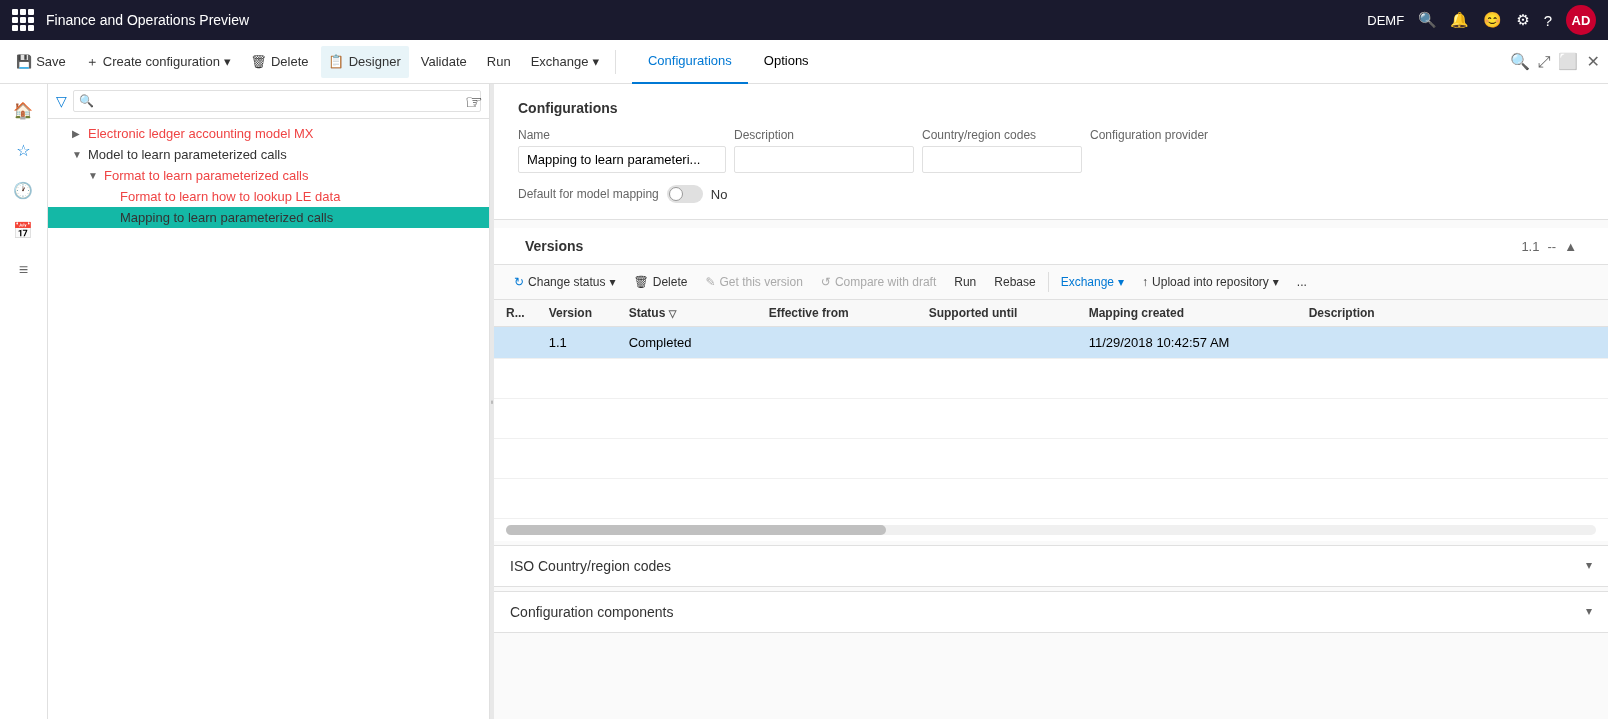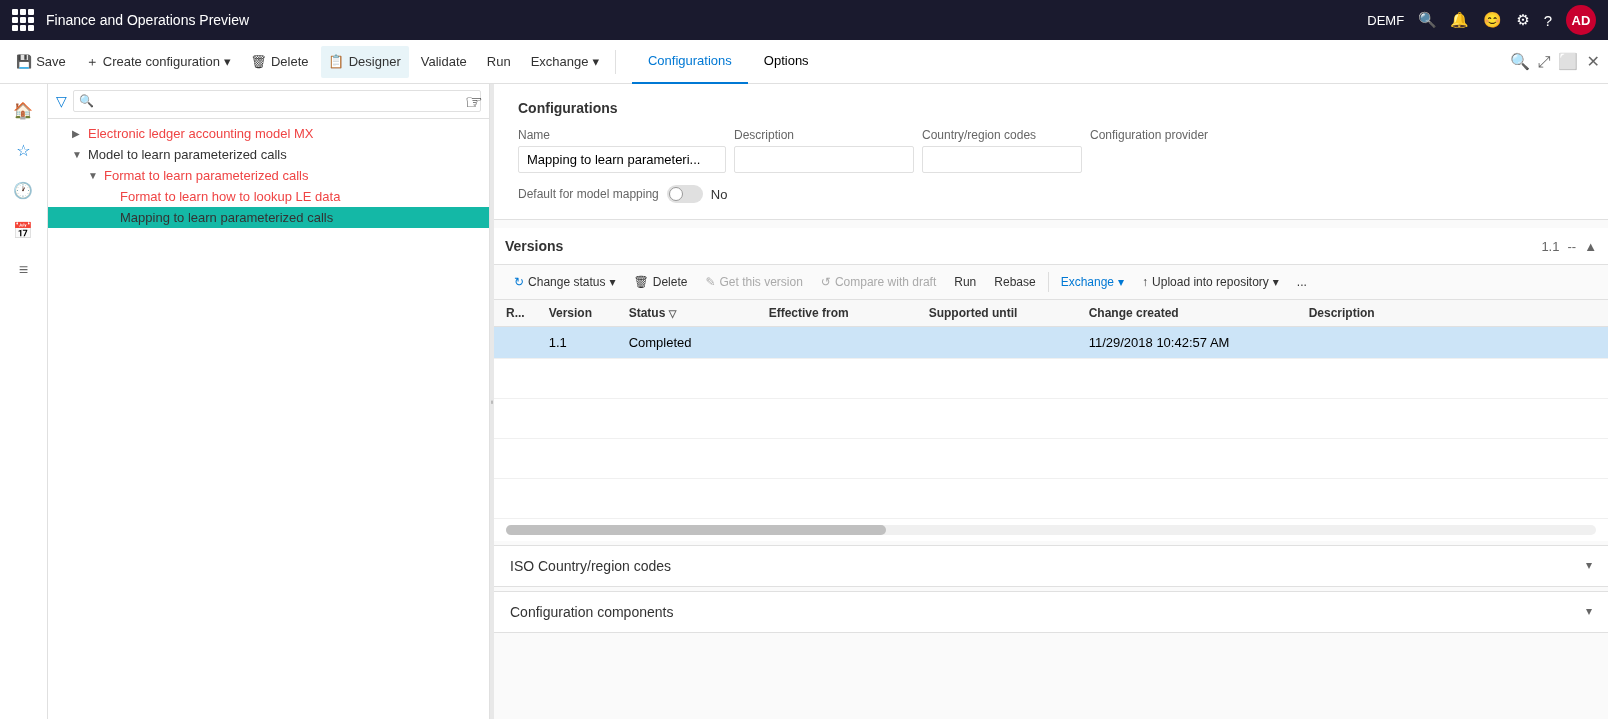--- a/index.html
+++ b/index.html
@@ -194,21 +194,21 @@
     
     .versions-section {
       background: white;
       margin: 8px 0 0;
       padding: 0;
     }
     .versions-header {
       display: flex;
       align-items: center;
       justify-content: space-between;
-      padding: 10px 11px;
+      padding: 10px 31px;
       border-bottom: 1px solid #e0e0e0;
     }
     .versions-title { font-size: 14px; font-weight: 600; color: #333; }
     .versions-meta { display: flex; align-items: center; gap: 8px; color: #666; font-size: 13px; }
     .versions-toolbar {
       display: flex;
       align-items: center;
       padding: 6px 12px;
       border-bottom: 1px solid #e0e0e0;
       gap: 2px;
@@ -507,21 +507,21 @@
           <thead>
             <tr>
               <th class="col-r">R...</th>
               <th class="col-version">Version</th>
               <th class="col-status">
                 <span>Status</span>
                 <span class="filter-icon-small">▽</span>
               </th>
               <th class="col-effective">Effective from</th>
               <th class="col-supported">Supported until</th>
-              <th class="col-created">Change created</th>
+              <th class="col-created">Mapping created</th>
               <th class="col-desc">Description</th>
             </tr>
           </thead>
           <tbody>
             <tr class="selected">
               <td></td>
               <td>1.1</td>
               <td>Completed</td>
               <td></td>
               <td></td>

